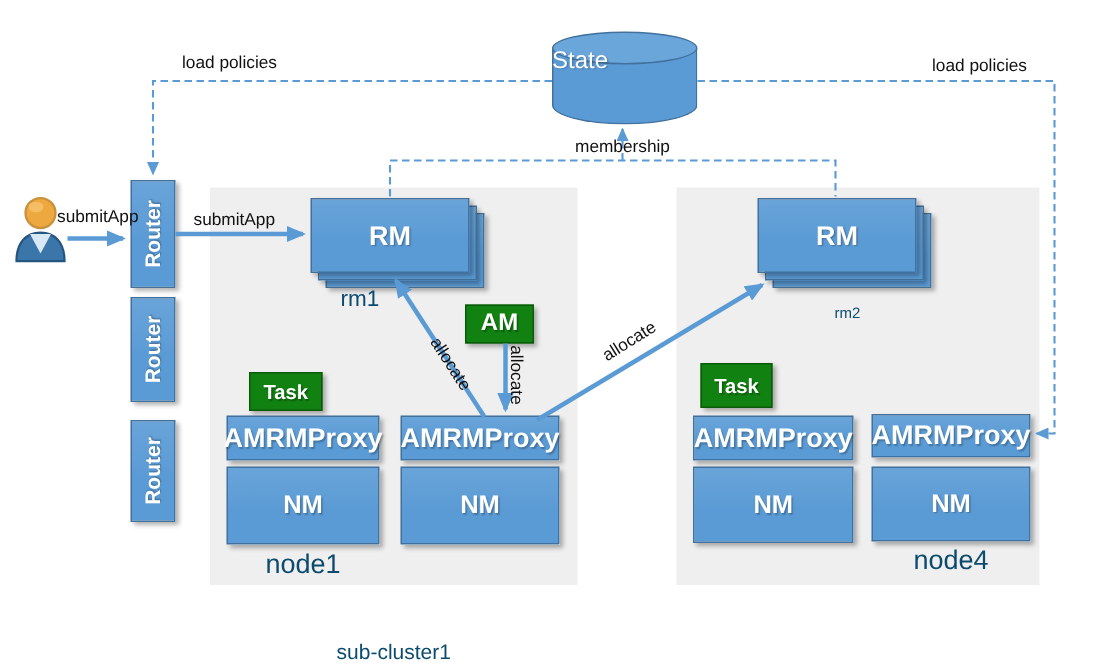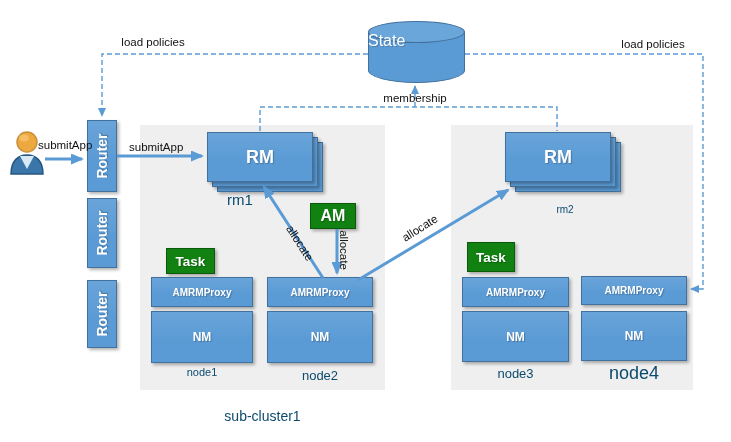--- a/index.html
+++ b/index.html
@@ -24,22 +24,22 @@
     box-shadow:2px 2px 3px rgba(0,0,0,.30);
     color:#fff;font-weight:bold;
     display:flex;align-items:center;justify-content:center;
     text-shadow:1px 1px 1px rgba(0,0,0,.3);
     box-sizing:border-box;
   }
   .router{width:30px;font-size:14px;}
   .router span{transform:rotate(-90deg);white-space:nowrap;}
   .stack-layer{position:absolute;width:106px;height:50px;}
   .rm-text{font-size:18px;}
-  .nm-text{font-size:12px;}
-  .proxy-text{font-size:10px;}
+  .nm-text{font-size:17px;}
+  .proxy-text{font-size:18px;}
   .black-label{color:#0c4a6e;font-weight:normal;text-align:center;}
   .edge-label{color:#111;font-size:11.5px;white-space:nowrap;}
   .overlay{position:absolute;left:0;top:0;z-index:30;pointer-events:none;}
   .boxlayer{z-index:10;}
   .lbllayer{z-index:40;}
   
   .cyl-body{position:absolute;left:0;right:0;top:11px;bottom:0;
     background:var(--box_fill,#5b9bd5);
     border:1.6px solid var(--box_border,#41719c);border-top:none;
     border-radius:0 0 49px 49px / 0 0 13px 13px;box-sizing:border-box;}
@@ -165,19 +165,17 @@
   <div class="abs edge-label lbllayer" style="left:618px;top:38px;width:70px;text-align:center;">load policies</div>
   <div class="abs edge-label lbllayer" style="left:380px;top:92px;width:70px;text-align:center;">membership</div>
   <div class="abs edge-label lbllayer" style="left:38px;top:139px;">submitApp</div>
   <div class="abs edge-label lbllayer" style="left:129px;top:141px;">submitApp</div>
   <div class="abs edge-label lbllayer" style="left:280px;top:237px;transform:rotate(57deg);">allocate</div>
   <div class="abs edge-label lbllayer" style="left:324px;top:244px;transform:rotate(90deg);">allocate</div>
   <div class="abs edge-label lbllayer" style="left:400px;top:222px;transform:rotate(-32deg);">allocate</div>
 
   <div class="abs black-label lbllayer" style="left:205px;top:191px;width:70px;font-size:15px;">rm1</div>
   <div class="abs black-label lbllayer" style="left:530px;top:204px;width:70px;font-size:10px;">rm2</div>
-  <div class="abs black-label lbllayer" style="left:151px;top:366px;width:102px;font-size:11px;">node1</div>
-  <div class="abs black-label lbllayer" style="left:267px;top:368px;width:106px;font-size:13px;">node2</div>
-  <div class="abs black-label lbllayer" style="left:462px;top:366px;width:107px;font-size:13px;">node3</div>
+  <div class="abs black-label lbllayer" style="left:151px;top:366px;width:102px;font-size:18px;">node1</div>
   <div class="abs black-label lbllayer" style="left:581px;top:363px;width:106px;font-size:18px;">node4</div>
-  <div class="abs black-label lbllayer" style="left:140px;top:408px;width:245px;font-size:14px;">sub-cluster1</div>
+  <div class="abs black-label lbllayer" style="left:140px;top:426px;width:245px;font-size:14px;">sub-cluster1</div>
 
 </div>
 
 </body></html>

